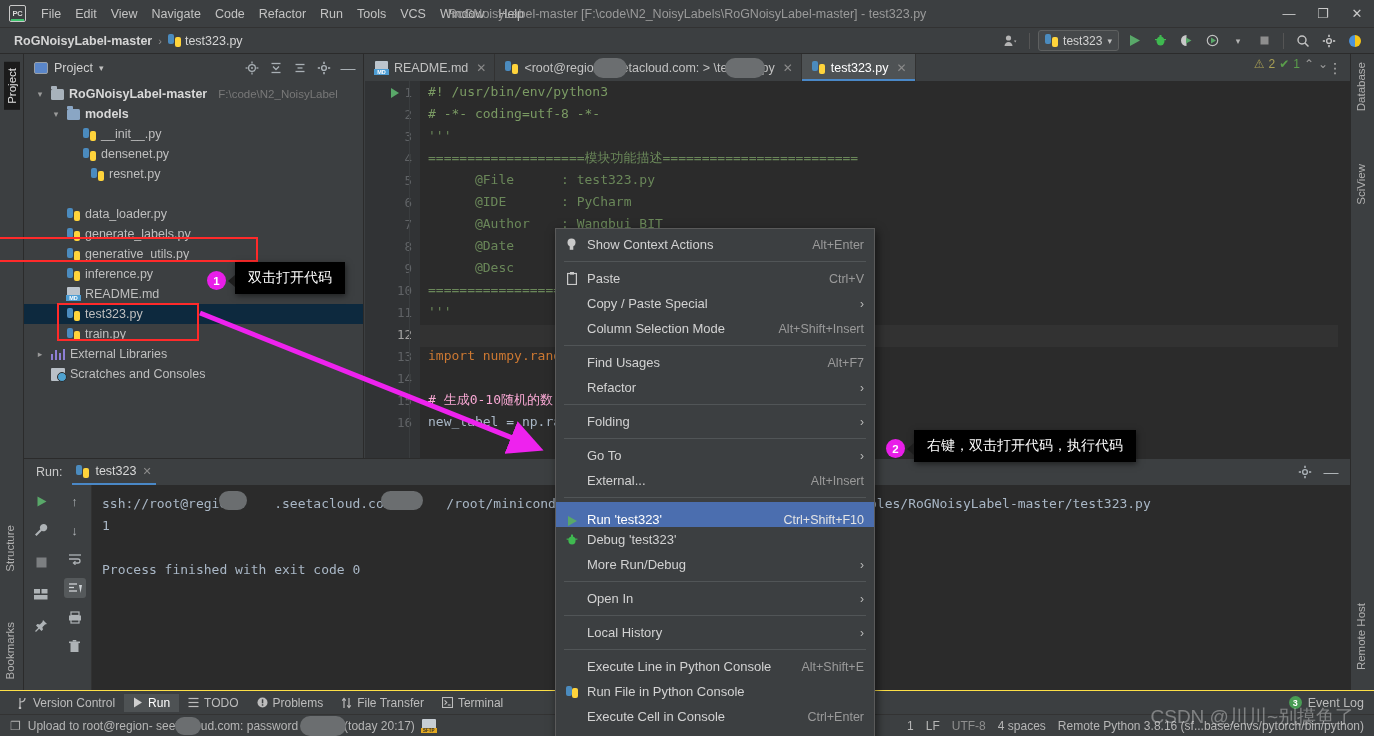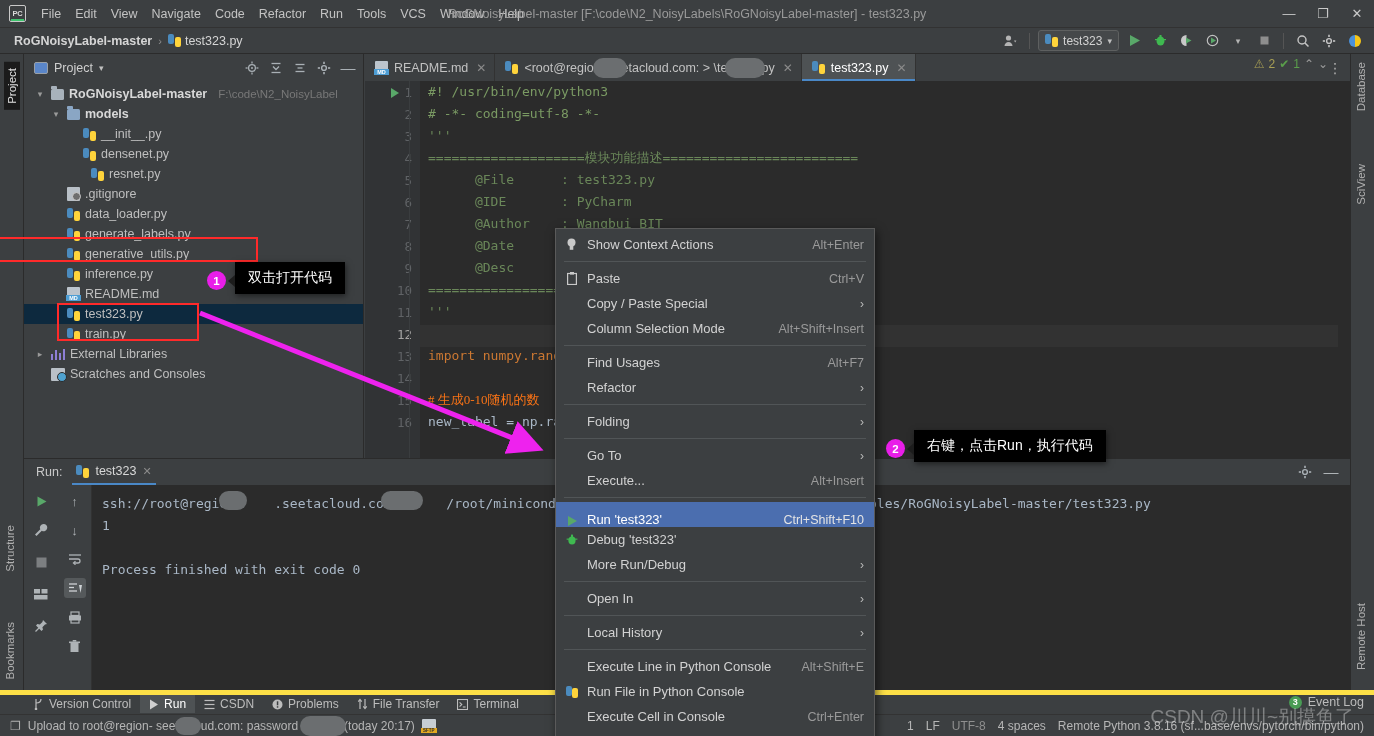--- a/index.html
+++ b/index.html
@@ -116,21 +116,21 @@
   .lnum{position:absolute;right:8px;font-size:12.5px;color:#606366;font-family:"DejaVu Sans Mono",monospace;}
   .lnum.cur{color:#a4a3a3;}
   #fold-strip{position:absolute;left:44px;top:0;bottom:0;width:1px;background:#3a3d3f;}
   #code-lines{position:absolute;left:55px;top:0;right:0;bottom:0;font-family:"DejaVu Sans Mono",monospace;
      font-size:13px;white-space:pre;}
   .cl{position:absolute;left:8px;height:22px;line-height:22px;}
   .cmt{color:#7a9a63;}
   .doc{color:#6a8759;}
   .kw{color:#cc7832;}
   .plain{color:#a9b7c6;}
-  .grey{color:#f97316;font-family:Liberation Serif, serif;}
+  .grey{color:#f9a8d4;}
   .cur-line{position:absolute;left:0;right:0;height:22px;background:#323232;}
 
   #editor-warn{position:absolute;right:22px;top:3px;display:flex;align-items:center;gap:4px;font-size:12px;z-index:5;}
   #editor-warn .wn{color:#a9a055;}
   #editor-warn .ok{color:#5a9e4b;}
   #mark-scroll{position:absolute;right:0;top:0;bottom:0;width:12px;background:#2b2b2b;}
 
   
   #run-panel{position:absolute;left:24px;right:24px;top:458px;bottom:46px;background:#3c3f41;
      border-top:1px solid #2b2b2b;}
@@ -144,22 +144,22 @@
      align-items:center;padding-top:6px;gap:9px;}
   #run-toolbar2{position:absolute;left:34px;top:26px;bottom:0;width:34px;display:flex;flex-direction:column;
      align-items:center;padding-top:6px;gap:9px;border-right:1px solid #323232;}
   .rt-btn{width:22px;height:20px;display:flex;align-items:center;justify-content:center;color:#aeb3b6;font-size:13px;}
   .rt-btn.on{background:#55595b;border-radius:3px;}
   #console{position:absolute;left:68px;top:26px;right:0;bottom:0;background:#2b2b2b;
      font-family:"DejaVu Sans Mono",monospace;font-size:13px;color:#a9b7c6;padding:8px 0 0 10px;overflow:hidden;}
   .coline{height:22px;line-height:22px;white-space:pre;}
 
   
-  #tw-bar{position:absolute;left:0;right:0;bottom:22px;height:24px;background:#3c3f41;display:flex;align-items:flex-start;
-     padding-left:24px;gap:2px;border-top:5px solid #fde047;}
+  #tw-bar{position:absolute;left:0;right:0;bottom:22px;height:24px;background:#3c3f41;display:flex;align-items:center;
+     padding-left:8px;gap:2px;border-top:1px solid #fde047;}
   .tw{display:flex;align-items:center;gap:5px;padding:2px 9px;color:#bdbdbd;font-size:12px;}
   .tw.active{background:#4e5254;color:#fff;}
   #tw-right{margin-left:auto;display:flex;align-items:center;gap:6px;padding-right:10px;}
   .badge{width:13px;height:13px;border-radius:50%;background:#499c54;color:#fff;font-size:9px;
      display:flex;align-items:center;justify-content:center;font-weight:bold;}
 
   
   #status{position:absolute;left:0;right:0;bottom:0;height:22px;background:#3c3f41;display:flex;align-items:center;
      padding-left:10px;gap:7px;font-size:12px;color:#b6b6b6;border-top:1px solid #333;}
   #status-right{margin-left:auto;display:flex;align-items:center;gap:12px;padding-right:10px;}
@@ -390,25 +390,20 @@
       </div>
       <div class="trow" style="top: 60px; position: absolute; left: 0px; right: 0px; padding-left: 42px;">
         <span class="arrow"></span>
         <span class="pyicon"></span>
         <span>densenet.py</span>
       </div>
       <div class="trow" style="top: 80px; position: absolute; left: 8px; right: 0px; padding-left: 42px;">
         <span class="arrow"></span>
         <span class="pyicon"></span>
         <span>resnet.py</span>
-      </div>
-      <div class="trow" style="top: 100px; position: absolute; left: 0px; right: 0px; padding-left: 26px;">
-        <span class="arrow"></span>
-        <span class="git-ico"></span>
-        <span>.gitignore</span>
       </div>
       <div class="trow" style="top: 120px; position: absolute; left: 0px; right: 0px; padding-left: 26px;">
         <span class="arrow"></span>
         <span class="pyicon"></span>
         <span>data_loader.py</span>
       </div>
       <div class="trow" style="top: 140px; position: absolute; left: 0px; right: 0px; padding-left: 26px;">
         <span class="arrow"></span>
         <span class="pyicon"></span>
         <span>generate_labels.py</span>
@@ -662,21 +657,21 @@
       <span class="chev">›</span>
     </div>
     <div class="msep"></div>
     <div class="mi">
       <span class="mico"></span>
       <span class="mtext">Go To</span>
       <span class="chev">›</span>
     </div>
     <div class="mi">
       <span class="mico"></span>
-      <span class="mtext">Execute...</span>
+      <span class="mtext">External...</span>
       <span class="mkey">Alt+Insert</span>
     </div>
     <div class="msep"></div>
     <div class="mi sel">
       <span class="mico">
         <svg width="12" height="12" viewBox="0 0 12 12">
           <polygon points="2,1 11,6 2,11" fill="#59a869"></polygon>
         </svg>
       </span>
       <span class="mtext">Run 'test323'</span>
@@ -763,21 +758,21 @@
       <div class="tw">
         <span style="display: flex;">
           <svg width="11" height="11" viewBox="0 0 11 11">
             <g stroke="#bdbdbd" stroke-width="1.2">
               <line x1="0.5" y1="1.5" x2="10.5" y2="1.5"></line>
               <line x1="0.5" y1="5.5" x2="10.5" y2="5.5"></line>
               <line x1="0.5" y1="9.5" x2="10.5" y2="9.5"></line>
             </g>
           </svg>
         </span>
-        <span>CSDN</span>
+        <span>TODO</span>
       </div>
       <div class="tw">
         <span style="display: flex;">
           <svg width="11" height="11" viewBox="0 0 11 11">
             <circle cx="5.5" cy="5.5" r="5" fill="#bdbdbd"></circle>
             <rect x="4.8" y="2.3" width="1.5" height="4" fill="#3c3f41"></rect>
             <rect x="4.8" y="7.2" width="1.5" height="1.5" fill="#3c3f41"></rect>
           </svg>
         </span>
         <span>Problems</span>
@@ -837,15 +832,15 @@
 </svg>
 
 <div class="red-rect" style="left:57px;top:303px;width:142px;height:38px;"></div>
 
 <div class="ann-num" style="left:207px;top:271px;">1</div>
 <div class="ann-tri" style="left:228px;top:275px;"></div>
 <div class="ann-box" style="left:235px;top:262px;">双击打开代码</div>
 
 <div class="ann-num" style="left:886px;top:439px;">2</div>
 <div class="ann-tri" style="left:907px;top:443px;"></div>
-<div class="ann-box" style="left:914px;top:430px;">右键，点击Run，执行代码</div>
+<div class="ann-box" style="left:914px;top:430px;">右键，双击打开代码，执行代码</div>
 
 <div id="watermark">CSDN @川川~别摸鱼了</div>
 
 </body></html>

